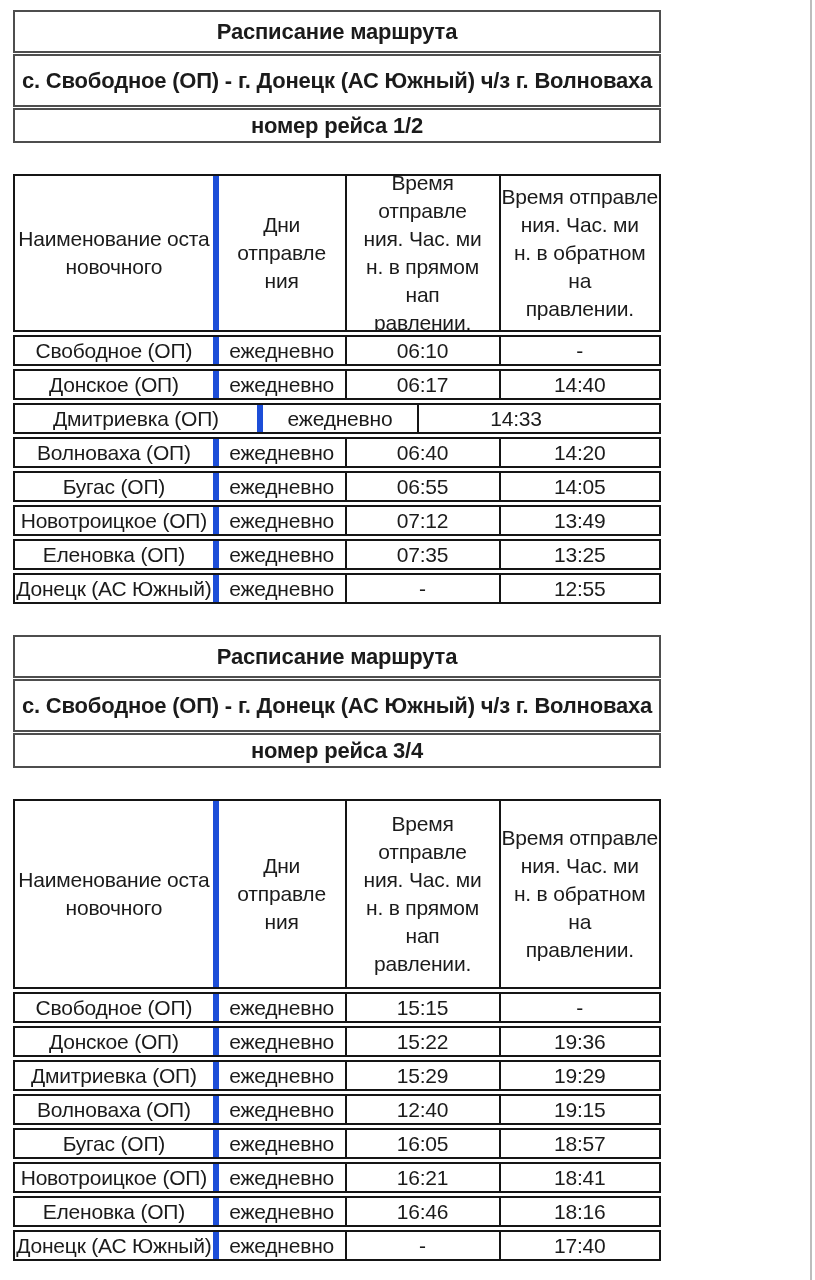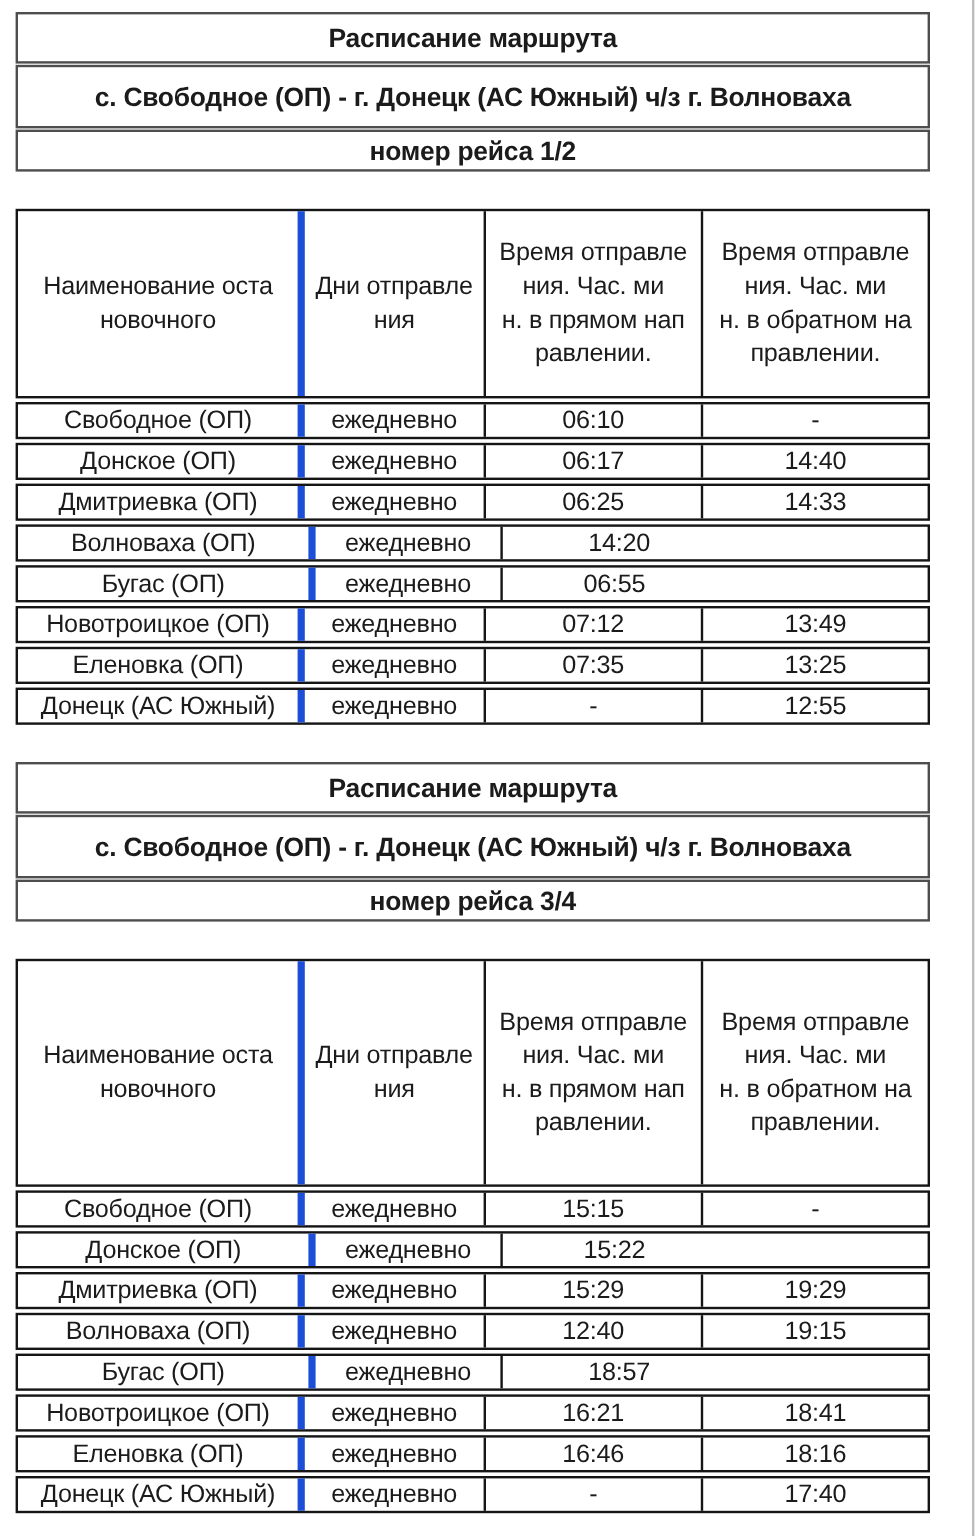--- a/index.html
+++ b/index.html
@@ -17,21 +17,21 @@
     position: absolute;
     top: 0;
     bottom: 0;
     right: 3px;
     width: 2px;
     background: #bdbdbd;
   }
   .sched {
     position: absolute;
     left: 13px;
-    width: 762px;
+    width: 648px;
   }
   .sched.first  { top: 10px;  }
   .sched.second { top: 635px; }
 
   
   .info-box {
     display: flex;
     flex-direction: column;
     gap: 1px;
   }
@@ -120,32 +120,33 @@
           </div>
           <div class="t-row">
             <div class="t-cell c1">Донское (ОП)</div>
             <div class="t-cell c2">ежедневно</div>
             <div class="t-cell c3">06:17</div>
             <div class="t-cell c4">14:40</div>
           </div>
           <div class="t-row">
             <div class="t-cell c1">Дмитриевка (ОП)</div>
             <div class="t-cell c2">ежедневно</div>
-            <div class="t-cell c3">06:25</div>
             <div class="t-cell c4">14:33</div>
           </div>
           <div class="t-row">
             <div class="t-cell c1">Волноваха (ОП)</div>
             <div class="t-cell c2">ежедневно</div>
+            <div class="t-cell c3">06:40</div>
             <div class="t-cell c4">14:20</div>
           </div>
           <div class="t-row">
             <div class="t-cell c1">Бугас (ОП)</div>
             <div class="t-cell c2">ежедневно</div>
             <div class="t-cell c3">06:55</div>
+            <div class="t-cell c4">14:05</div>
           </div>
           <div class="t-row">
             <div class="t-cell c1">Новотроицкое (ОП)</div>
             <div class="t-cell c2">ежедневно</div>
             <div class="t-cell c3">07:12</div>
             <div class="t-cell c4">13:49</div>
           </div>
           <div class="t-row">
             <div class="t-cell c1">Еленовка (ОП)</div>
             <div class="t-cell c2">ежедневно</div>
@@ -187,36 +188,38 @@
           <div class="t-row">
             <div class="t-cell c1">Свободное (ОП)</div>
             <div class="t-cell c2">ежедневно</div>
             <div class="t-cell c3">15:15</div>
             <div class="t-cell c4">-</div>
           </div>
           <div class="t-row">
             <div class="t-cell c1">Донское (ОП)</div>
             <div class="t-cell c2">ежедневно</div>
             <div class="t-cell c3">15:22</div>
+            <div class="t-cell c4">19:36</div>
           </div>
           <div class="t-row">
             <div class="t-cell c1">Дмитриевка (ОП)</div>
             <div class="t-cell c2">ежедневно</div>
             <div class="t-cell c3">15:29</div>
             <div class="t-cell c4">19:29</div>
           </div>
           <div class="t-row">
             <div class="t-cell c1">Волноваха (ОП)</div>
             <div class="t-cell c2">ежедневно</div>
             <div class="t-cell c3">12:40</div>
             <div class="t-cell c4">19:15</div>
           </div>
           <div class="t-row">
             <div class="t-cell c1">Бугас (ОП)</div>
             <div class="t-cell c2">ежедневно</div>
+            <div class="t-cell c3">16:05</div>
             <div class="t-cell c4">18:57</div>
           </div>
           <div class="t-row">
             <div class="t-cell c1">Новотроицкое (ОП)</div>
             <div class="t-cell c2">ежедневно</div>
             <div class="t-cell c3">16:21</div>
             <div class="t-cell c4">18:41</div>
           </div>
           <div class="t-row">
             <div class="t-cell c1">Еленовка (ОП)</div>

